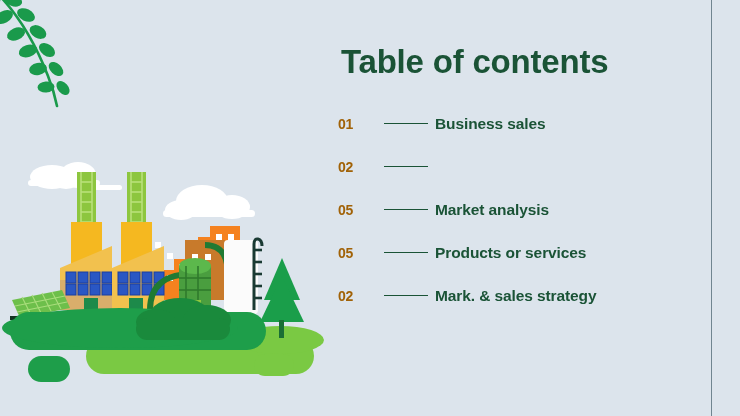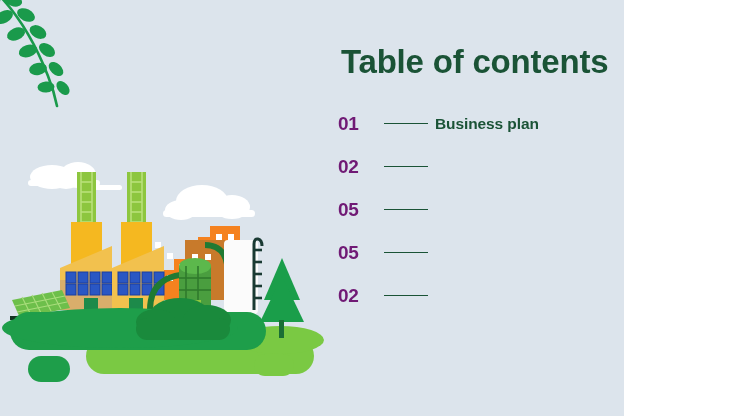--- a/index.html
+++ b/index.html
@@ -7,21 +7,21 @@
     padding: 0;
   }
   body {
     width: 740px;
     height: 416px;
     overflow: hidden;
     font-family: "Liberation Sans", sans-serif;
   }
   #slide {
     position: relative;
-    width: 624px;
+    width: 740px;
     height: 416px;
     background: #dce4ec;
     overflow: hidden;
   }
   
   #edge-divider {
     position: absolute;
     left: 711px;
     top: 0;
     width: 1px;
@@ -65,23 +65,23 @@
     margin: 0;
     padding: 0;
     list-style: none;
   }
   .toc-row {
     display: flex;
     align-items: center;
     height: 43px;
   }
   .toc-num {
-    font-size: 19px;
+    font-size: 14px;
     font-weight: bold;
-    color: #701a75;
+    color: #a16207;
     width: 46px;
     flex: none;
     letter-spacing: -0.3px;
   }
   .toc-dash {
     width: 44px;
     flex: none;
     height: 0;
     border-top: 1.6px solid #1a5336;
     margin-right: 7px;
@@ -292,35 +292,38 @@
       <rect x="279" y="170" width="5" height="18" fill="#1a6e35"></rect>
     </g>
   </svg>
 
   <div id="toc-panel">
     <h1 id="toc-title">Table of contents</h1>
     <ul class="toc-list">
       <li class="toc-row">
         <span class="toc-num">01</span>
         <span class="toc-dash"></span>
-        <span class="toc-label">Business plan</span>
+        <span class="toc-label">Business sales</span>
       </li>
       <li class="toc-row">
         <span class="toc-num">02</span>
         <span class="toc-dash"></span>
       </li>
       <li class="toc-row">
         <span class="toc-num">05</span>
         <span class="toc-dash"></span>
+        <span class="toc-label">Market analysis</span>
       </li>
       <li class="toc-row">
         <span class="toc-num">05</span>
         <span class="toc-dash"></span>
+        <span class="toc-label">Products or services</span>
       </li>
       <li class="toc-row">
         <span class="toc-num">02</span>
         <span class="toc-dash"></span>
+        <span class="toc-label">Mark. &amp; sales strategy</span>
       </li>
     </ul>
   </div>
 
   <div id="edge-divider"></div>
 </div>
 
 </body></html>

